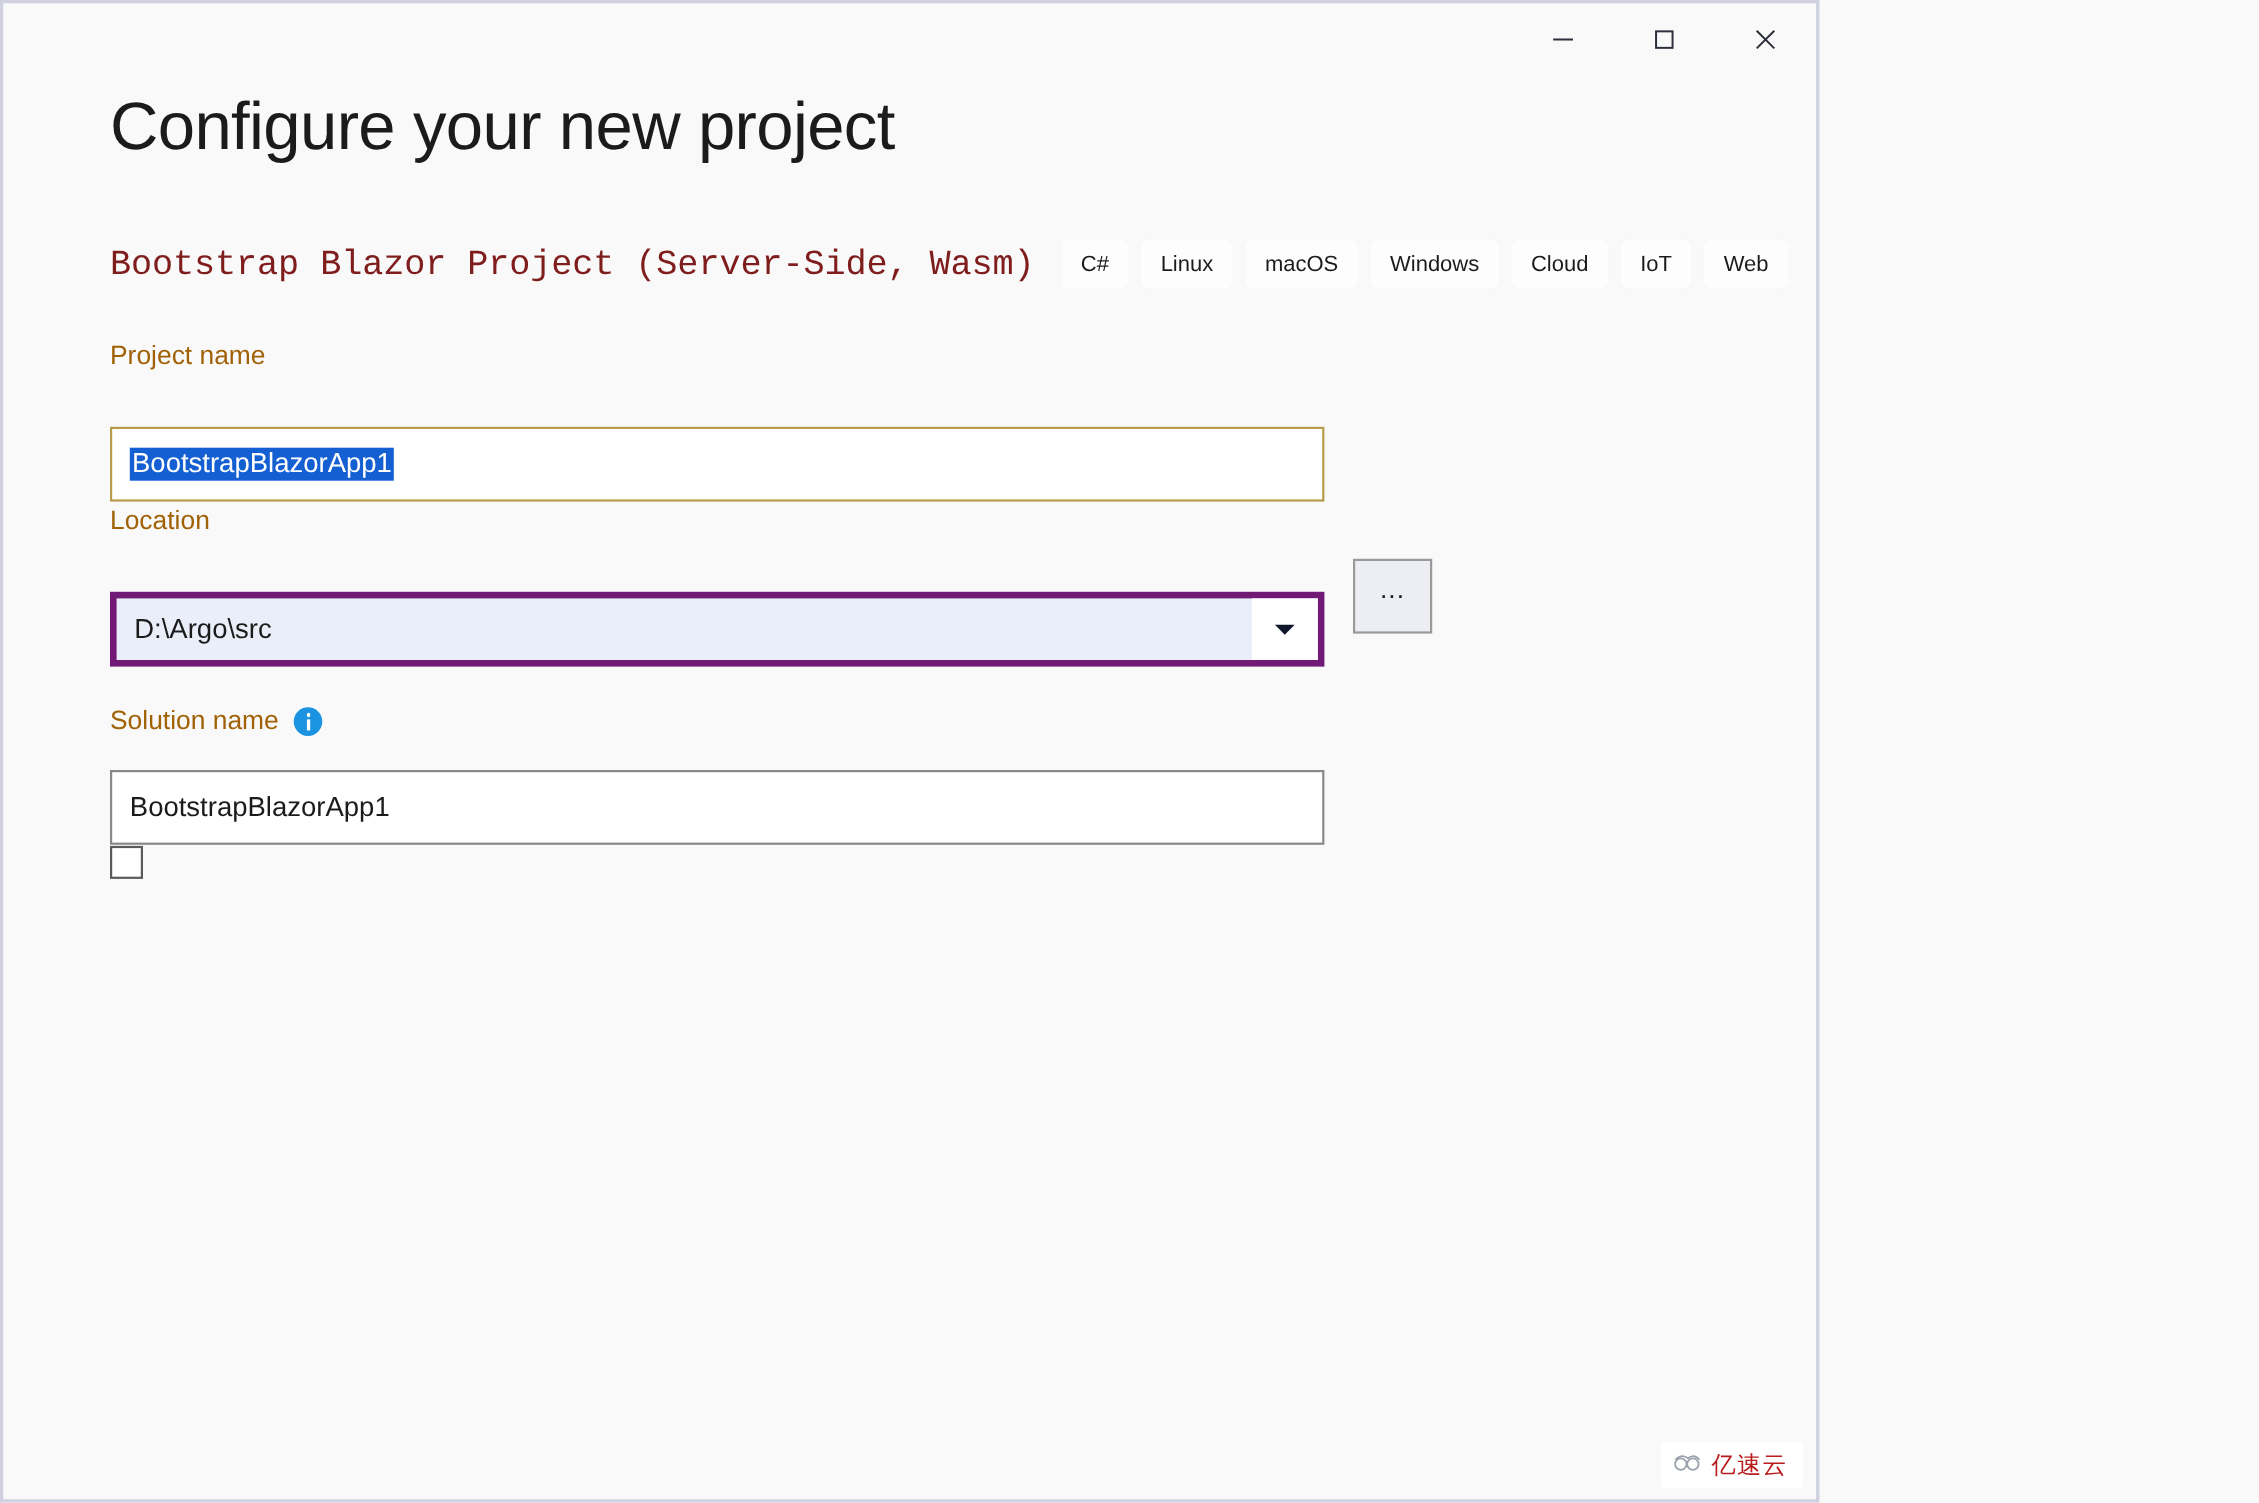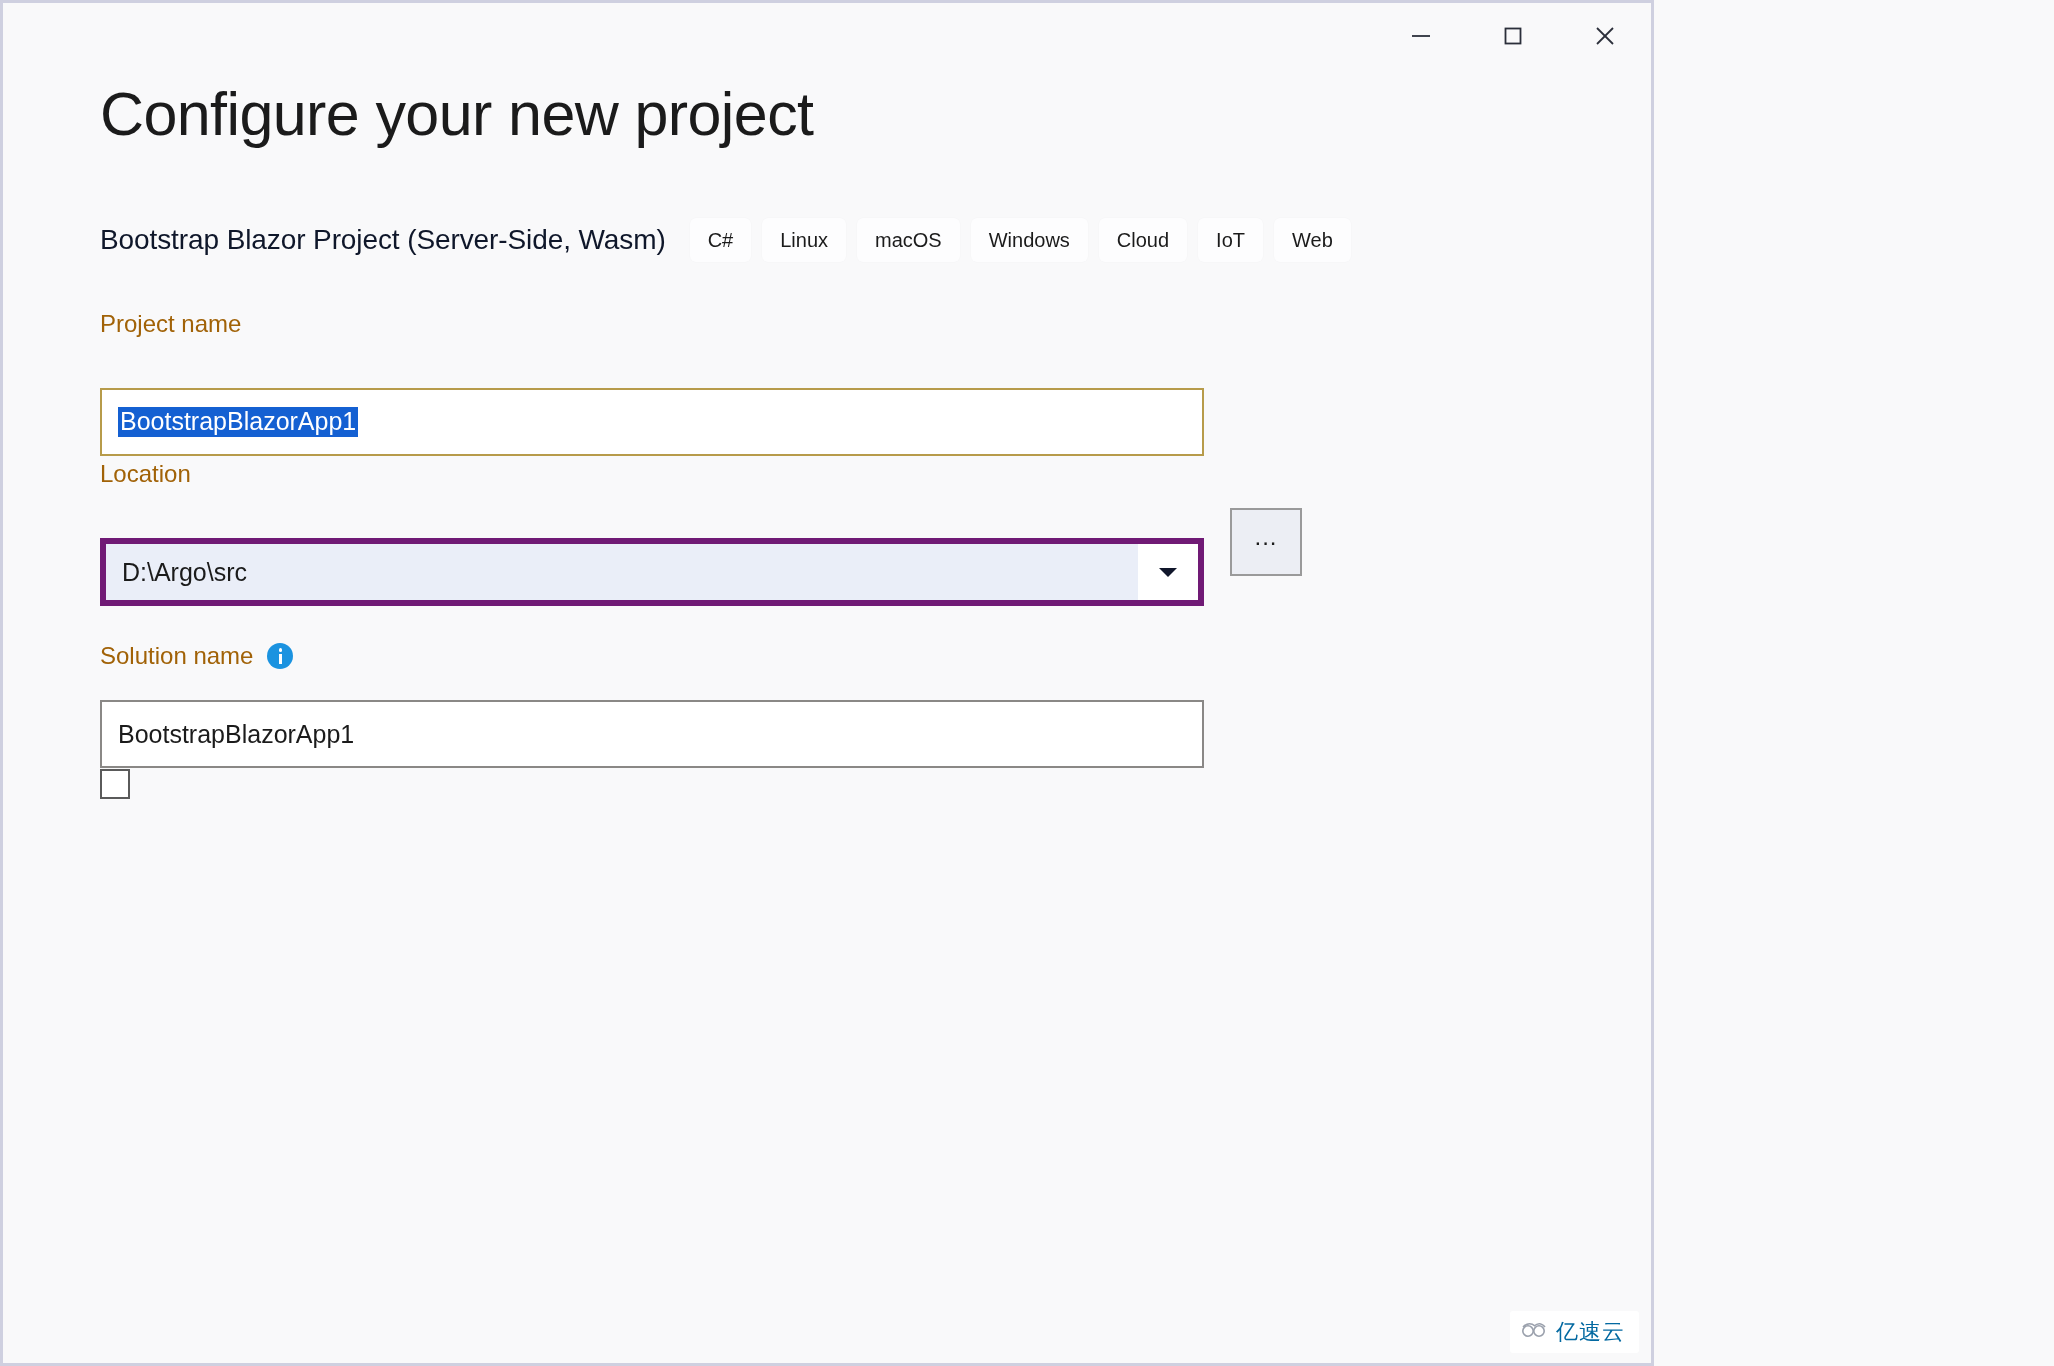--- a/index.html
+++ b/index.html
@@ -71,25 +71,26 @@
 
   .subtitle-row {
     position: absolute;
     left: 97px;
     top: 213px;
     display: flex;
     align-items: center;
     height: 48px;
   }
   .subtitle {
-    font-size: 28px;
+    font-size: 32px;
     font-weight: 400;
-    color: #0f172a;
+    color: #7f1d1d;
     white-space: nowrap;
     letter-spacing: -0.1px;
+    font-family: Liberation Mono, monospace;
   }
   .tags {
     display: flex;
     align-items: center;
     margin-left: 24px;
   }
   .tag {
     background: #fdfdfe;
     border-radius: 6px;
     height: 44px;
@@ -258,21 +259,21 @@
     right: 12px;
     bottom: 10px;
     display: flex;
     align-items: center;
     background: #ffffff;
     padding: 6px 14px 6px 10px;
     border-radius: 3px;
   }
   .watermark-text {
     font-size: 22px;
-    color: #0369a1;
+    color: #b91c1c;
     margin-left: 6px;
     font-family: "DejaVu Sans", sans-serif;
     letter-spacing: 1px;
   }
 </style>
 </head>
 <body>
 
 <div class="window">
 

